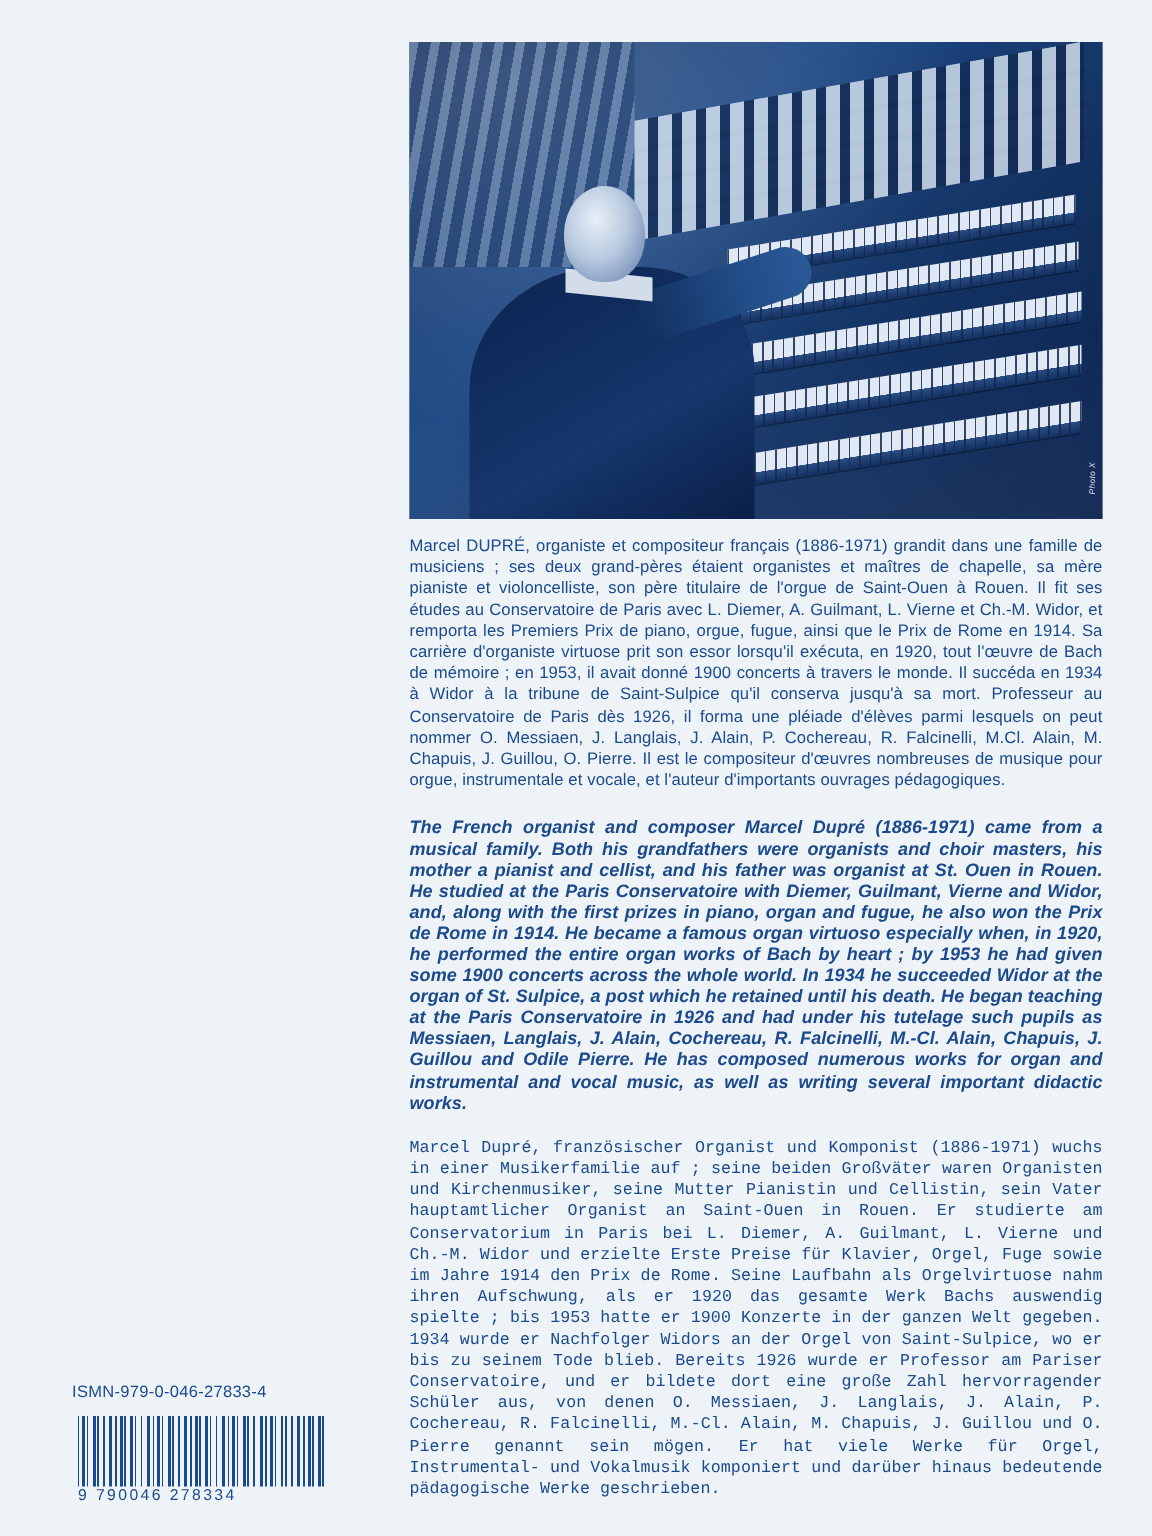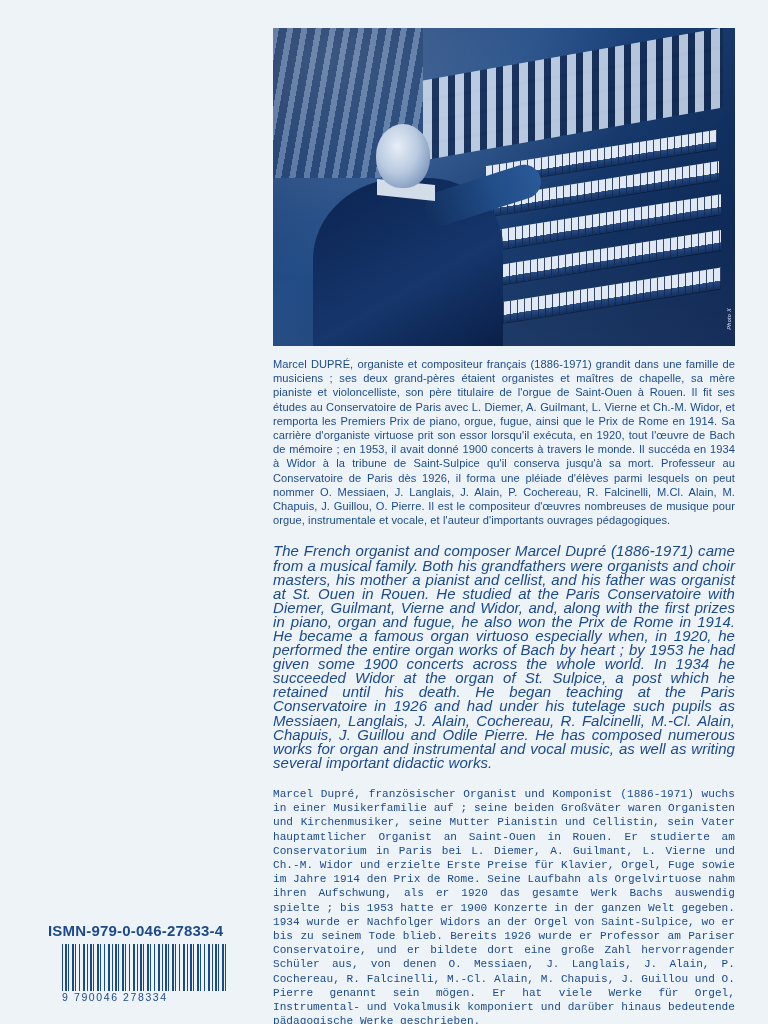--- a/index.html
+++ b/index.html
@@ -160,45 +160,45 @@
     color: #1b4a8c;
     text-align: justify;
     margin: 0 0 17px 0;
   }
   .para.fr {
     font-size: 11.1px;
     line-height: 14.2px;
     letter-spacing: 0.08px;
   }
   .para.en {
-    font-size: 15px;
+    font-size: 12px;
     line-height: 14.1px;
     font-style: italic;
     letter-spacing: 0.05px;
+    font-weight: bold;
   }
   .para.de {
     font-size: 11.1px;
     line-height: 14.2px;
     letter-spacing: 0.03px;
     font-family: Liberation Mono, monospace;
   }
 
   
   .ismn {
     position: absolute;
     left: 48px;
     top: 922px;
-    font-size: 15px;
+    font-size: 11px;
     color: #1b4a8c;
     letter-spacing: 0.2px;
-    font-weight: bold;
   }
   .barcode-box {
     position: absolute;
-    left: 62px;
+    left: 52px;
     top: 944px;
     width: 164px;
     height: 62px;
     background: #eef3f8;
   }
   .bars {
     position: absolute;
     left: 0;
     top: 0;
     width: 164px;

